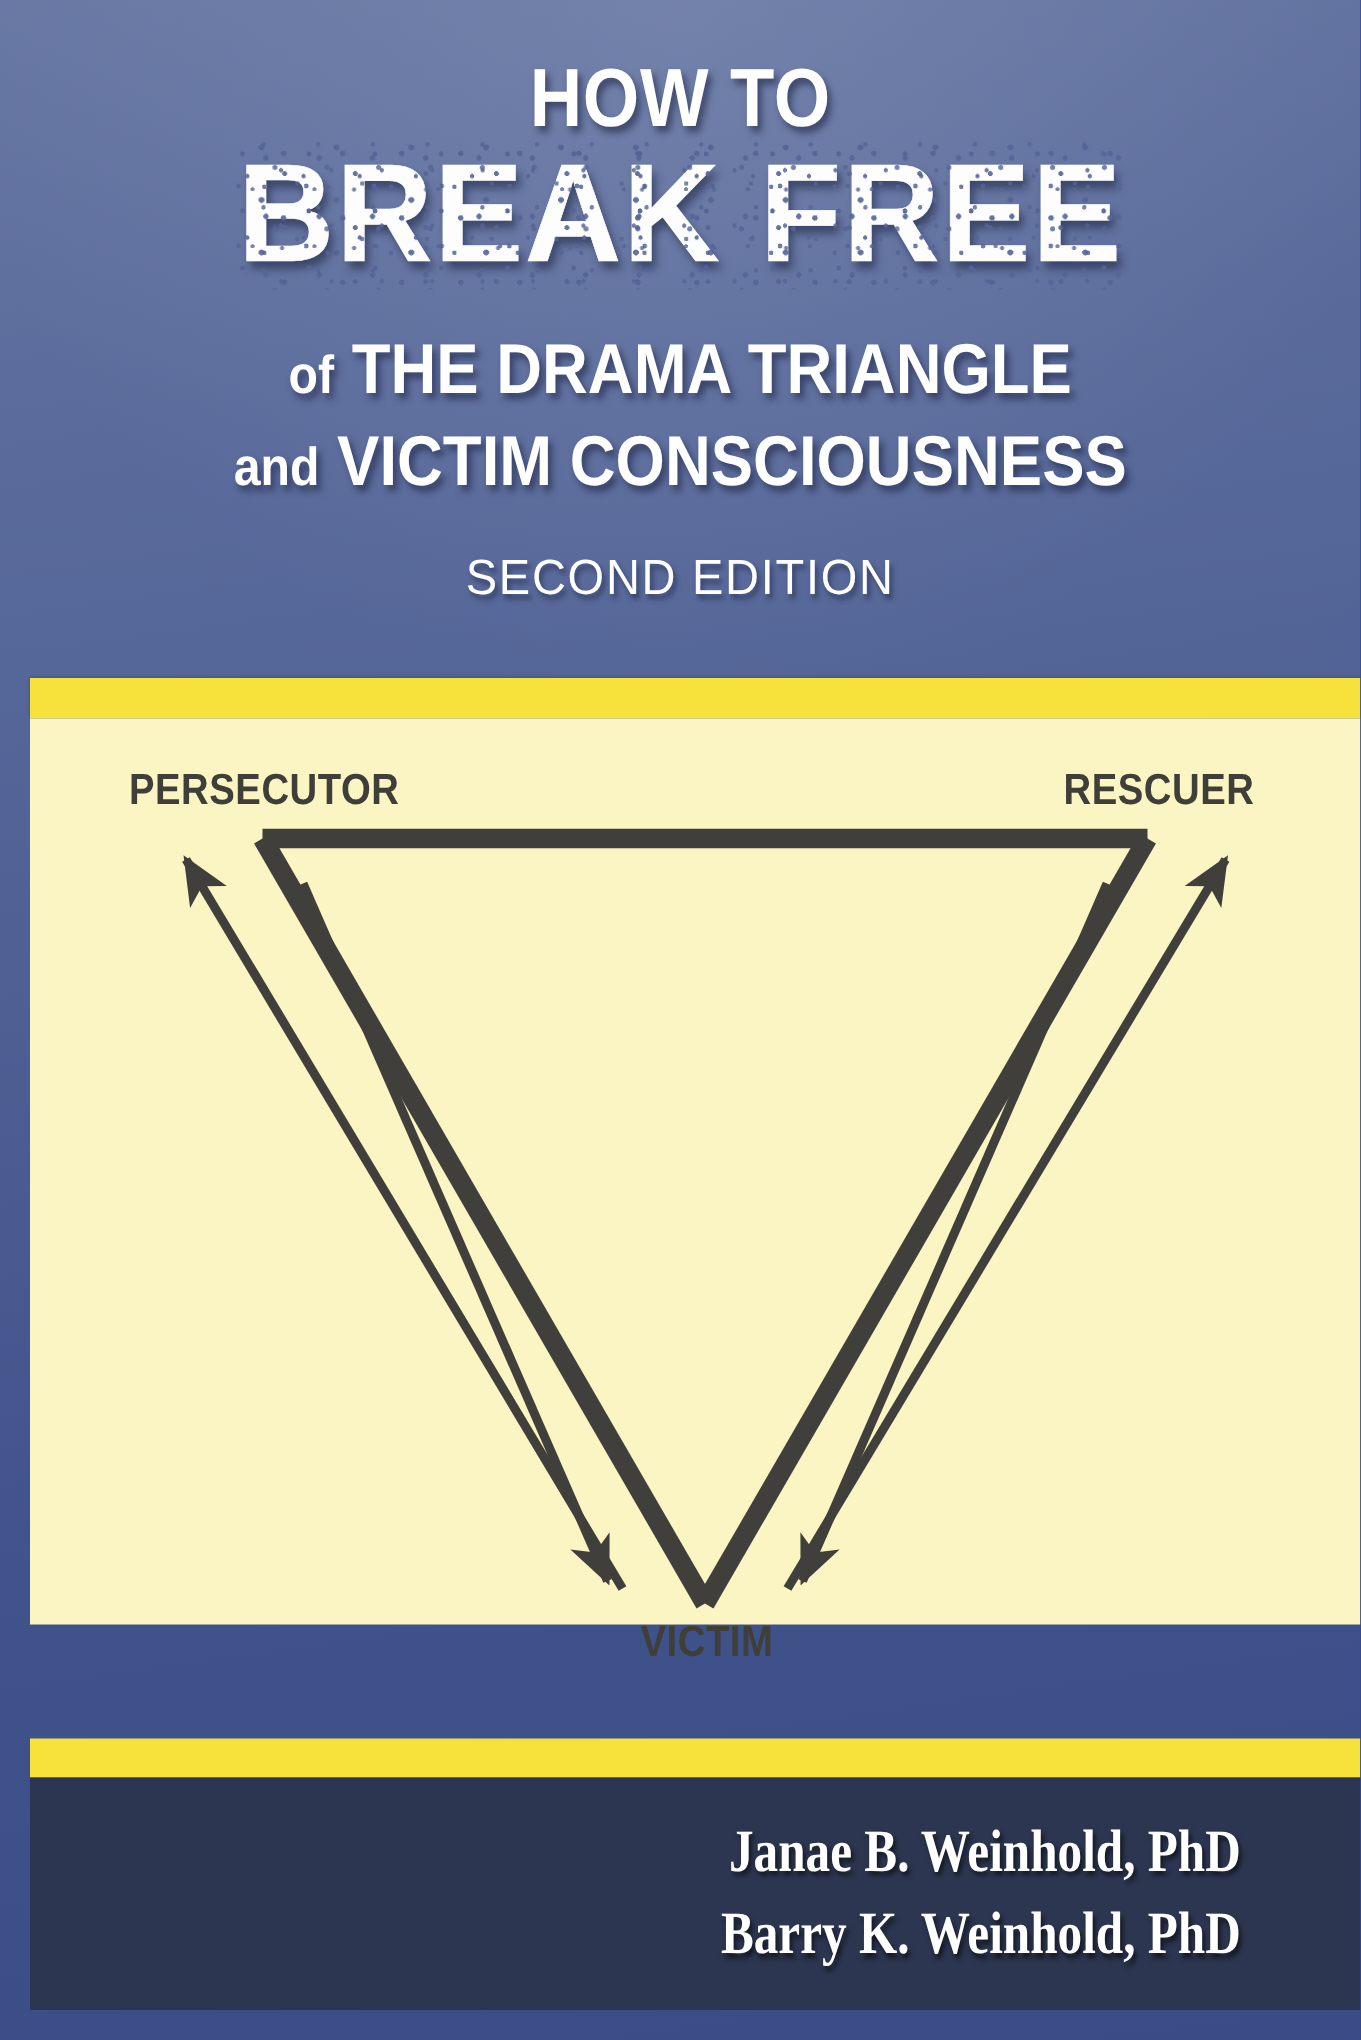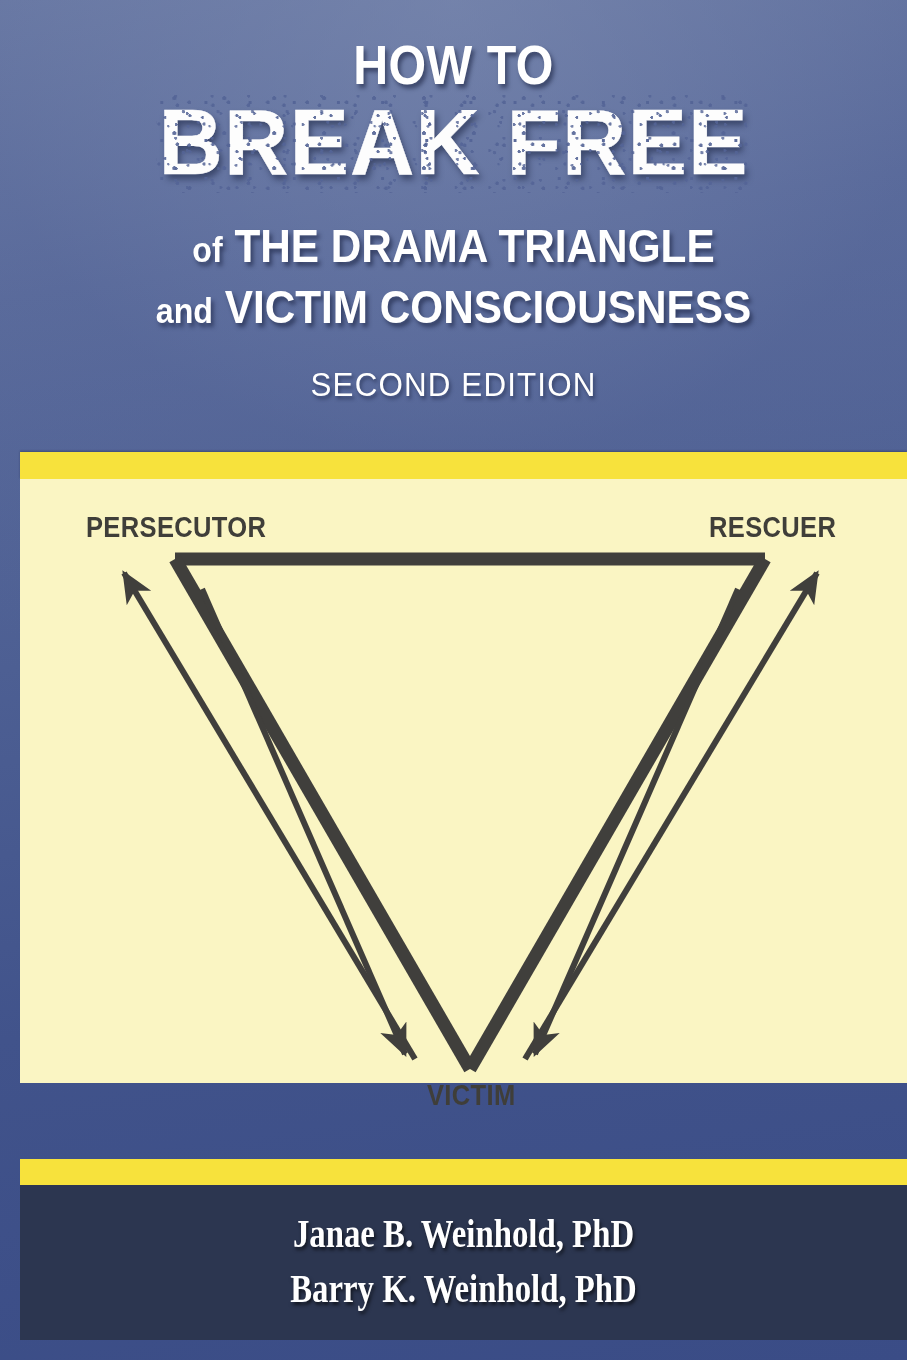--- a/index.html
+++ b/index.html
@@ -183,21 +183,21 @@
   }
 
   
   #author-block {
     position: absolute;
     left: 20px;
     top: 1185px;
     width: 887px;
     height: 155px;
     background: #2c3650;
-    text-align: center;
+    text-align: right;
   }
   .author-name {
     position: absolute;
     left: 0; right: 0;
     color: #ffffff;
     font-family: "Liberation Serif", serif;
     font-weight: bold;
     font-size: 40px;
     white-space: nowrap;
     transform: scaleX(0.82);

